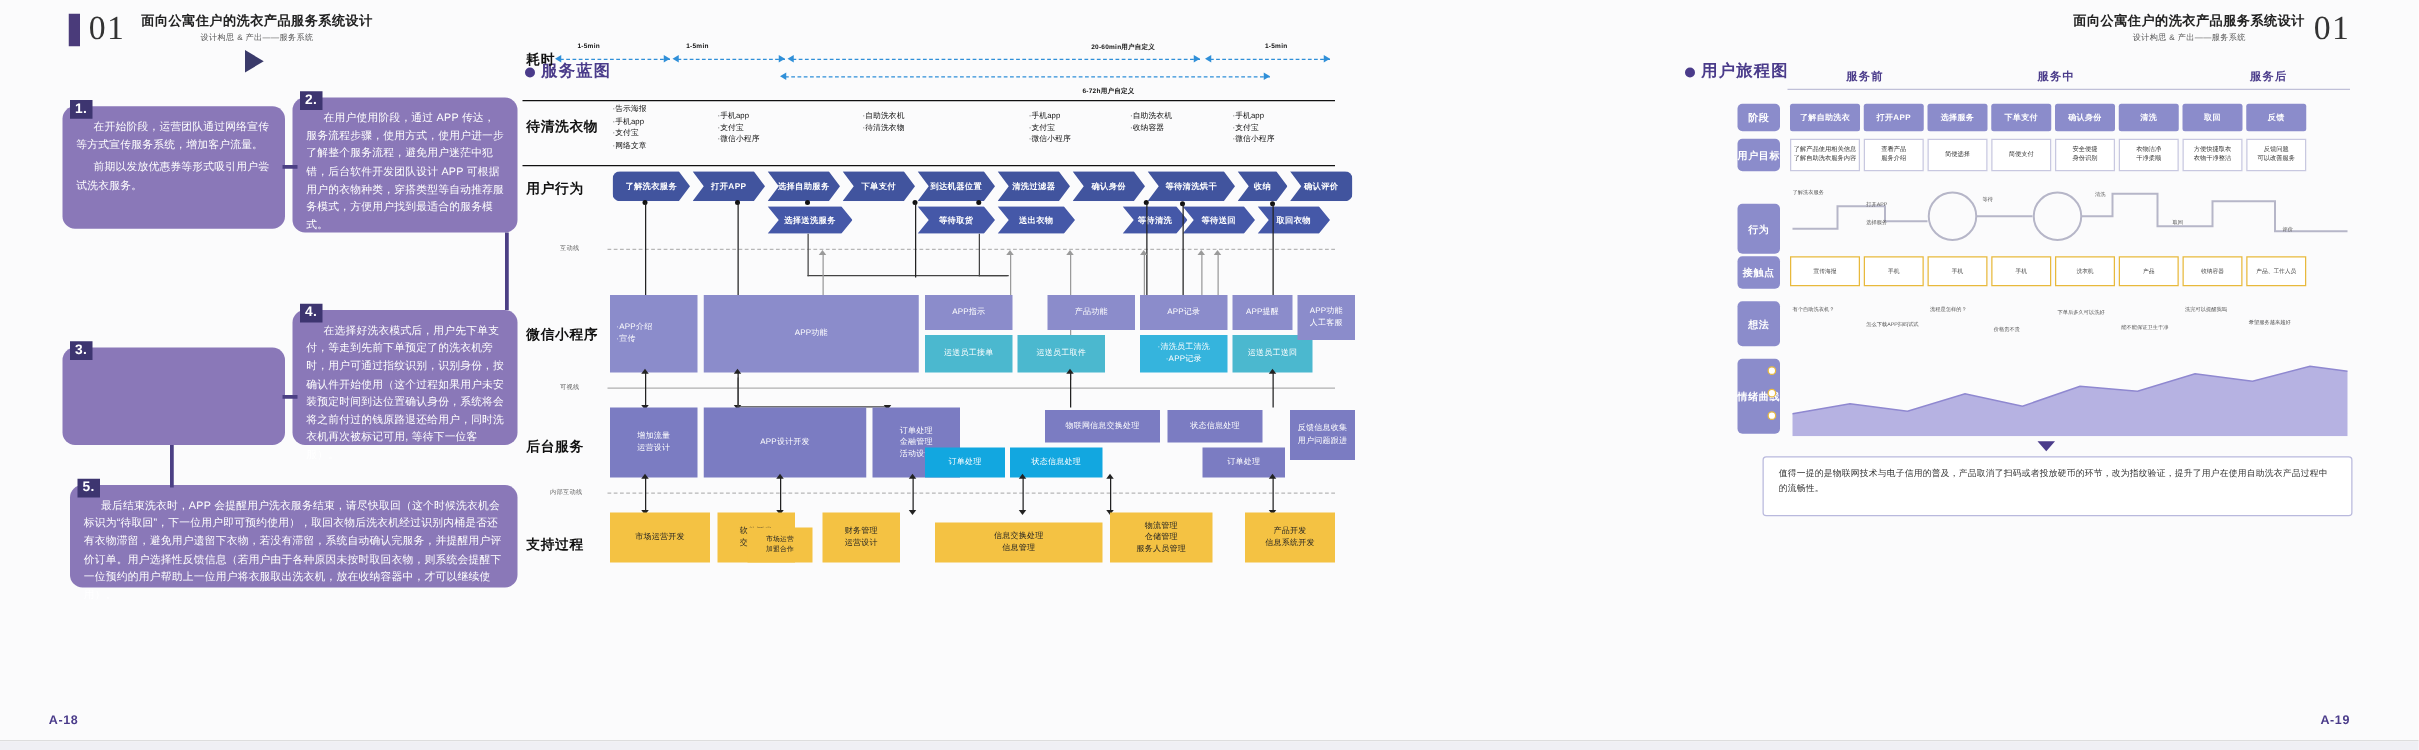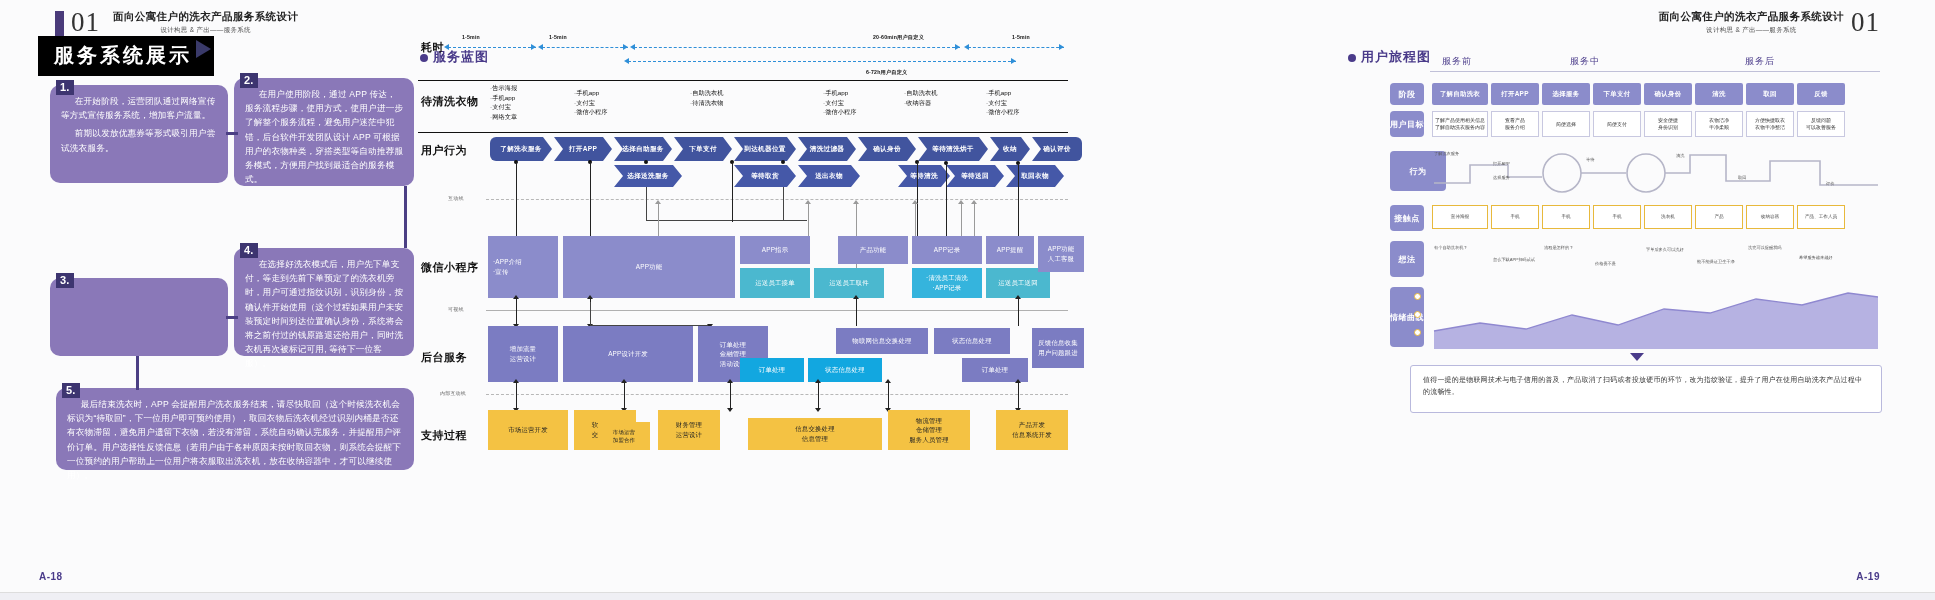--- a/index.html
+++ b/index.html
@@ -82,21 +82,21 @@
   .uparrow { position:absolute; width:0;height:0; border-left:3px solid transparent;
              border-right:3px solid transparent; border-bottom:4px solid #9a9a9a;}
   .uparrowD { position:absolute; width:0;height:0; border-left:3px solid transparent;
              border-right:3px solid transparent; border-bottom:4px solid #222;}
   .dnarrowD { position:absolute; width:0;height:0; border-left:3px solid transparent;
              border-right:3px solid transparent; border-top:4px solid #222;}
   .elbow { position:absolute; border-left:1.1px solid #444; border-bottom:1.1px solid #444;}
 
   
   .jm { position:absolute; left:1390px; top:55px; width:520px; height:430px;}
-  .jm-phase { position:absolute; font-size:9px; font-weight:normal; color:#4a3b8a; letter-spacing:1px; }
+  .jm-phase { position:absolute; font-size:9px; font-weight:bold; color:#4a3b8a; letter-spacing:1px; text-align:center;}
   .jm-rowlab { position:absolute; background:#8b8ccb; color:#fff; font-size:8px; font-weight:bold;
                border-radius:4px; display:flex;align-items:center;justify-content:center; letter-spacing:.5px;}
   .jm-cell { position:absolute; background:#fff; border:1px solid #c8c8e0; font-size:5px;
              color:#333; display:flex;align-items:center;justify-content:center;text-align:center;
              line-height:1.35; padding:1px;}
   .jm-stage { position:absolute; background:#8b8ccb; color:#fff; font-size:6.4px; font-weight:bold;
               display:flex;align-items:center;justify-content:center; border-radius:2px; letter-spacing:.3px;}
   .jm-amber { position:absolute; background:#fff; border:1px solid #e8b93c; font-size:4.6px; color:#444;
               display:flex;align-items:center;justify-content:center;text-align:center;line-height:1.3;padding:1px;}
   .jm-tiny { position:absolute; font-size:4.2px; color:#555; line-height:1.3;}
@@ -125,21 +125,20 @@
   </div>
 
   <div class="hdr-right">
     <div class="hdr-txts">
       <div class="hdr-t1">面向公寓住户的洗衣产品服务系统设计</div>
       <div class="hdr-t2">设计构思 &amp; 产出——服务系统</div>
     </div>
     <div class="hdr-num">01</div>
   </div>
 
-  <div class="title-blk">服务系统展示</div>
   <div class="title-tri"></div>
 
   <div class="sec-label" style="left:420px; top:48px;">
     <span class="sec-dot"></span><span>服务蓝图</span>
   </div>
   <div class="sec-label" style="left:1348px; top:48px;">
     <span class="sec-dot"></span><span>用户旅程图</span>
   </div>
 
   <div class="nbox" style="left:50px; top:85px; width:178px; height:98px;">
@@ -377,21 +376,21 @@
 
   <div class="jm">
 
     <div class="jm-phase" style="left:52px; top:0px; width:100px;">服务前</div>
     <div class="jm-phase" style="left:180px; top:0px; width:150px;">服务中</div>
     <div class="jm-phase" style="left:355px; top:0px; width:140px;">服务后</div>
     <div style="position:absolute;left:40px;top:16px;width:450px;height:1px;background:#c0c0d8;"></div>
 
     <div class="jm-rowlab" style="left:0px; top:28px; width:34px; height:22px;">阶段</div>
     <div class="jm-rowlab" style="left:0px; top:56px; width:34px; height:26px;">用户目标</div>
-    <div class="jm-rowlab" style="left:0px; top:96px; width:56px; height:40px;">行为</div>
+    <div class="jm-rowlab" style="left:0px; top:108px; width:34px; height:40px;">行为</div>
     <div class="jm-rowlab" style="left:0px; top:150px; width:34px; height:26px;">接触点</div>
     <div class="jm-rowlab" style="left:0px; top:186px; width:34px; height:36px;">想法</div>
     <div class="jm-rowlab" style="left:0px; top:232px; width:34px; height:60px;">情绪曲线</div>
 
     <div class="jm-stage" style="left:42px; top:28px; width:56px; height:22px;">了解自助洗衣</div>
     <div class="jm-stage" style="left:101px; top:28px; width:48px; height:22px;">打开APP</div>
     <div class="jm-stage" style="left:152px; top:28px; width:48px; height:22px;">选择服务</div>
     <div class="jm-stage" style="left:203px; top:28px; width:48px; height:22px;">下单支付</div>
     <div class="jm-stage" style="left:254px; top:28px; width:48px; height:22px;">确认身份</div>
     <div class="jm-stage" style="left:305px; top:28px; width:48px; height:22px;">清洗</div>

